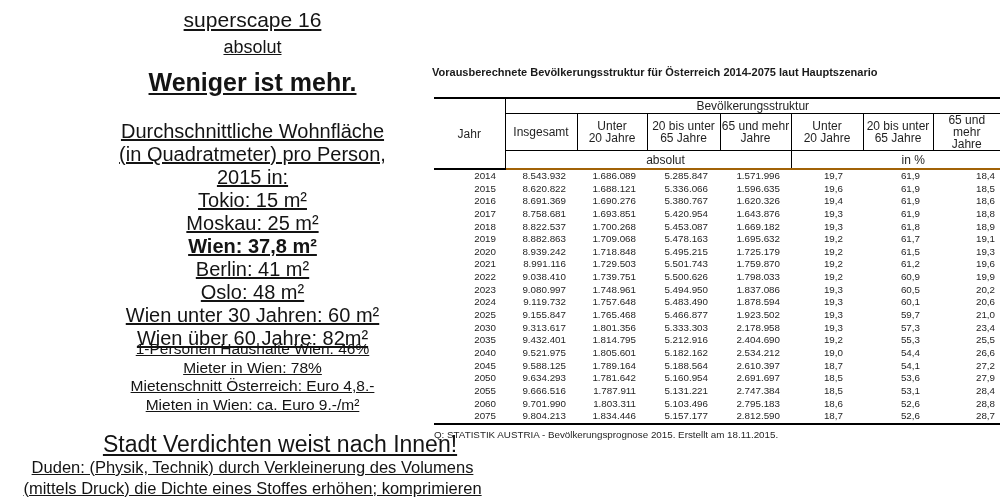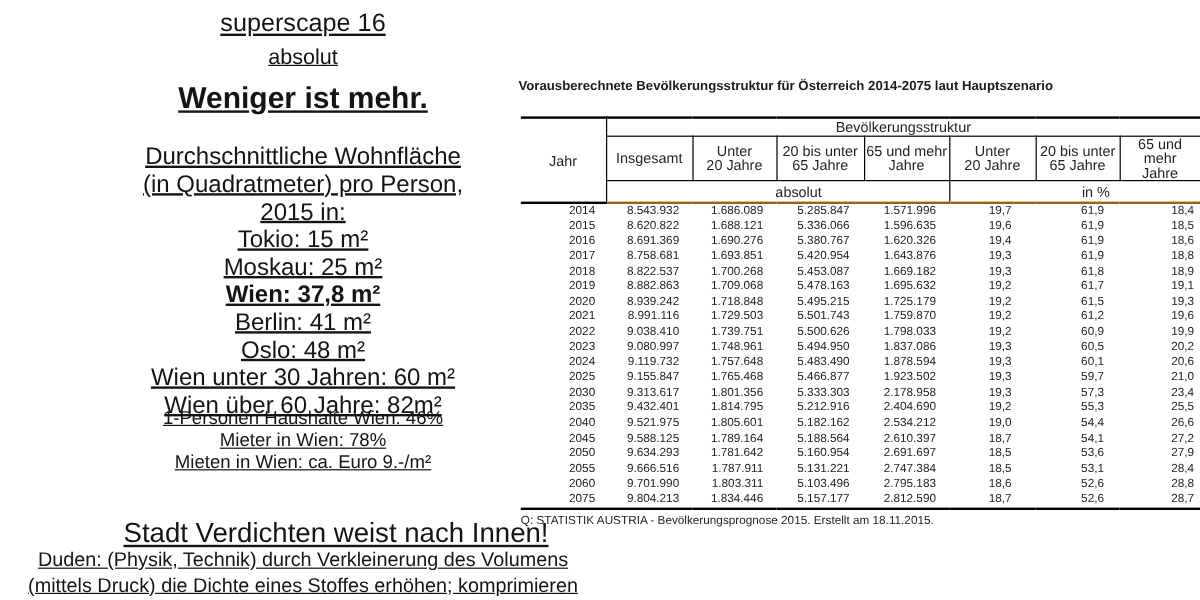--- a/index.html
+++ b/index.html
@@ -56,20 +56,21 @@
       <div>Moskau: 25 m²</div>
       <div class="bold">Wien: 37,8 m²</div>
       <div>Berlin: 41 m²</div>
       <div>Oslo: 48 m²</div>
       <div>Wien unter 30 Jahren: 60 m²</div>
       <div>Wien über 60 Jahre: 82m²</div>
     </div>
   <div class="lp statslist">
       <div>1-Personen Haushalte Wien: 46%</div>
       <div>Mieter in Wien: 78%</div>
+      <div>Mietenschnitt Österreich: Euro 4,8.-</div>
       <div>Mieten in Wien: ca. Euro 9.-/m²</div>
     </div>
   <div class="lp dudenlist">
       <div>Duden: (Physik, Technik) durch Verkleinerung des Volumens</div>
       <div>(mittels Druck) die Dichte eines Stoffes erhöhen; komprimieren</div>
     </div>
   <div class="lp slogan">Stadt Verdichten weist nach Innen!</div>
 
   <div class="tbl-title">Vorausberechnete Bevölkerungsstruktur für Österreich 2014-2075 laut Hauptszenario</div>
 

